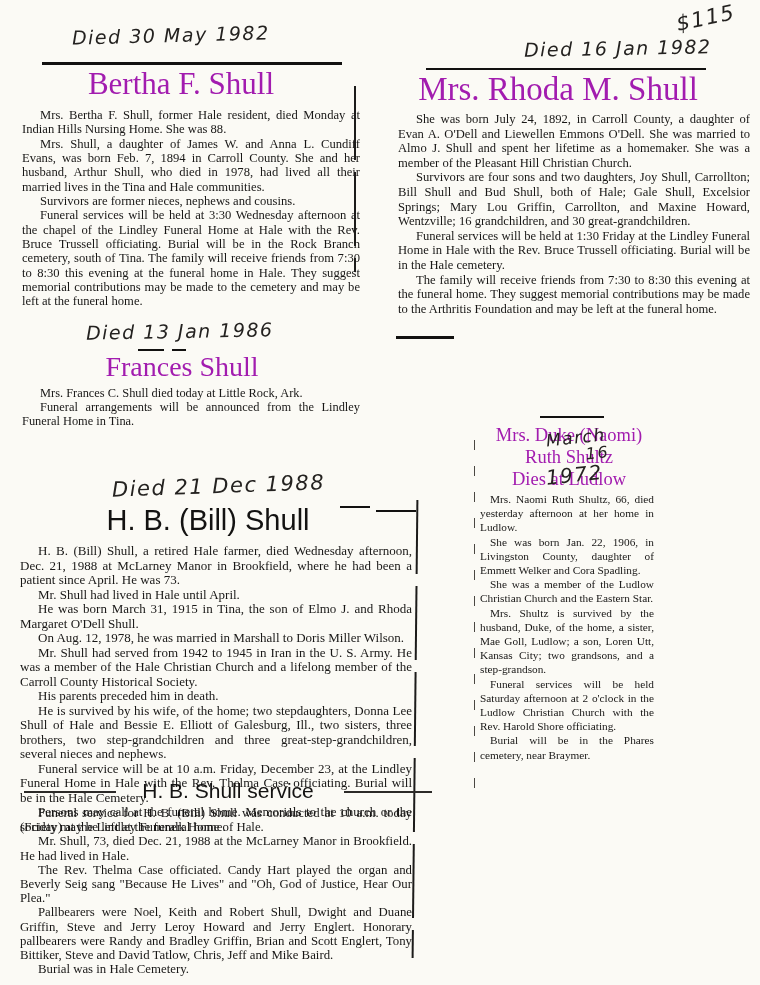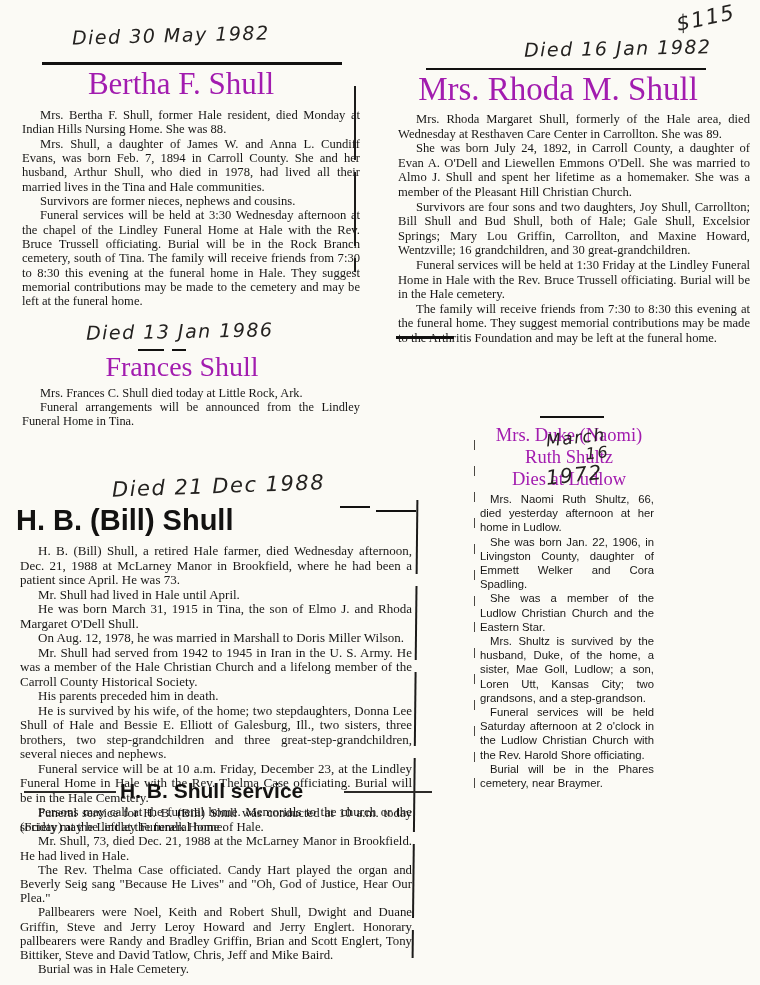--- a/index.html
+++ b/index.html
@@ -20,22 +20,23 @@
   }
   .headline-serif{
     font-family:"Liberation Serif", serif;
     font-weight:normal;
     color:#a21caf;
     text-align:center;
     white-space:nowrap;
   }
   .headline-sans{
     font-family:"Liberation Sans", sans-serif;
-    font-weight:bold;
+    font-weight:normal;
     color:#131211;
+    text-align:center;
     white-space:nowrap;
   }
   .body-text p{
     margin:0;
     text-align:justify;
     text-indent:18px;
   }
   .rule{background:#121110;}
   .vrule{
     width:2px;
@@ -45,21 +46,21 @@
     width:1px;
     background:repeating-linear-gradient(to bottom,#4a4742 0 10px,rgba(74,71,66,0) 10px 26px);
   }
   .dashline{border-top:2px solid #2c2a28;height:0;}
   
   .bertha-body{font-size:12.6px;line-height:14.35px;}
   .rhoda-body{font-size:12.6px;line-height:14.6px;}
   .frances-body{font-size:12.4px;line-height:14.2px;}
   .bill-body{font-size:13px;line-height:14.5px;}
   .service-body{font-size:12.8px;line-height:14.2px;}
-  .shultz-body{font-family:Liberation Sans, sans-serif;font-size:11.3px;line-height:14.2px;}
+  .shultz-body{font-family:Liberation Serif, serif;font-size:11.3px;line-height:14.2px;}
   .shultz-body p{text-indent:10px;}
   .shultz-head{line-height:1.2;}
   .shultz-head span{display:block;text-align:center;}
 </style>
 </head>
 <body>
 
 <div class="clip" style="left:20px;top:24px;width:342px;height:252px;">
   <div class="hand abs" style="left:52px;top:0;font-size:19px;transform:rotate(-1.5deg);">Died 30 May 1982</div>
   <div class="rule abs" style="left:22px;top:38px;width:300px;height:3px;"></div>
@@ -72,21 +73,20 @@
   </div>
 </div>
 <div class="vrule abs" style="left:354px;top:86px;height:186px;"></div>
 
 <div class="clip" style="left:396px;top:4px;width:356px;height:340px;">
   <div class="hand abs" style="left:280px;top:2px;font-size:21px;transform:rotate(-12deg);">$115</div>
   <div class="hand abs" style="left:128px;top:33px;font-size:19px;transform:rotate(-1deg);">Died 16 Jan 1982</div>
   <div class="rule abs" style="left:30px;top:64px;width:280px;height:2px;"></div>
   <div class="headline-serif abs" style="left:4px;top:67px;width:316px;font-size:33px;">Mrs. Rhoda M. Shull</div>
   <div class="body-text rhoda-body abs" style="left:2px;top:108px;width:352px;">
-    <p>Mrs. Rhoda Margaret Shull, formerly of the Hale area, died Wednesday at Resthaven Care Center in Carrollton. She was 89.</p>
     <p>She was born July 24, 1892, in Carroll County, a daughter of Evan A. O'Dell and Liewellen Emmons O'Dell. She was married to Almo J. Shull and spent her lifetime as a homemaker. She was a member of the Pleasant Hill Christian Church.</p>
     <p>Survivors are four sons and two daughters, Joy Shull, Carrollton; Bill Shull and Bud Shull, both of Hale; Gale Shull, Excelsior Springs; Mary Lou Griffin, Carrollton, and Maxine Howard, Wentzville; 16 grandchildren, and 30 great-grandchildren.</p>
     <p>Funeral services will be held at 1:30 Friday at the Lindley Funeral Home in Hale with the Rev. Bruce Trussell officiating. Burial will be in the Hale cemetery.</p>
     <p>The family will receive friends from 7:30 to 8:30 this evening at the funeral home. They suggest memorial contributions may be made to the Arthritis Foundation and may be left at the funeral home.</p>
   </div>
   <div class="rule abs" style="left:0;top:332px;width:58px;height:3px;"></div>
 </div>
 
 <div class="clip" style="left:20px;top:318px;width:342px;height:112px;">
   <div class="hand abs" style="left:66px;top:2px;font-size:19px;transform:rotate(-1deg);">Died 13 Jan 1986</div>

